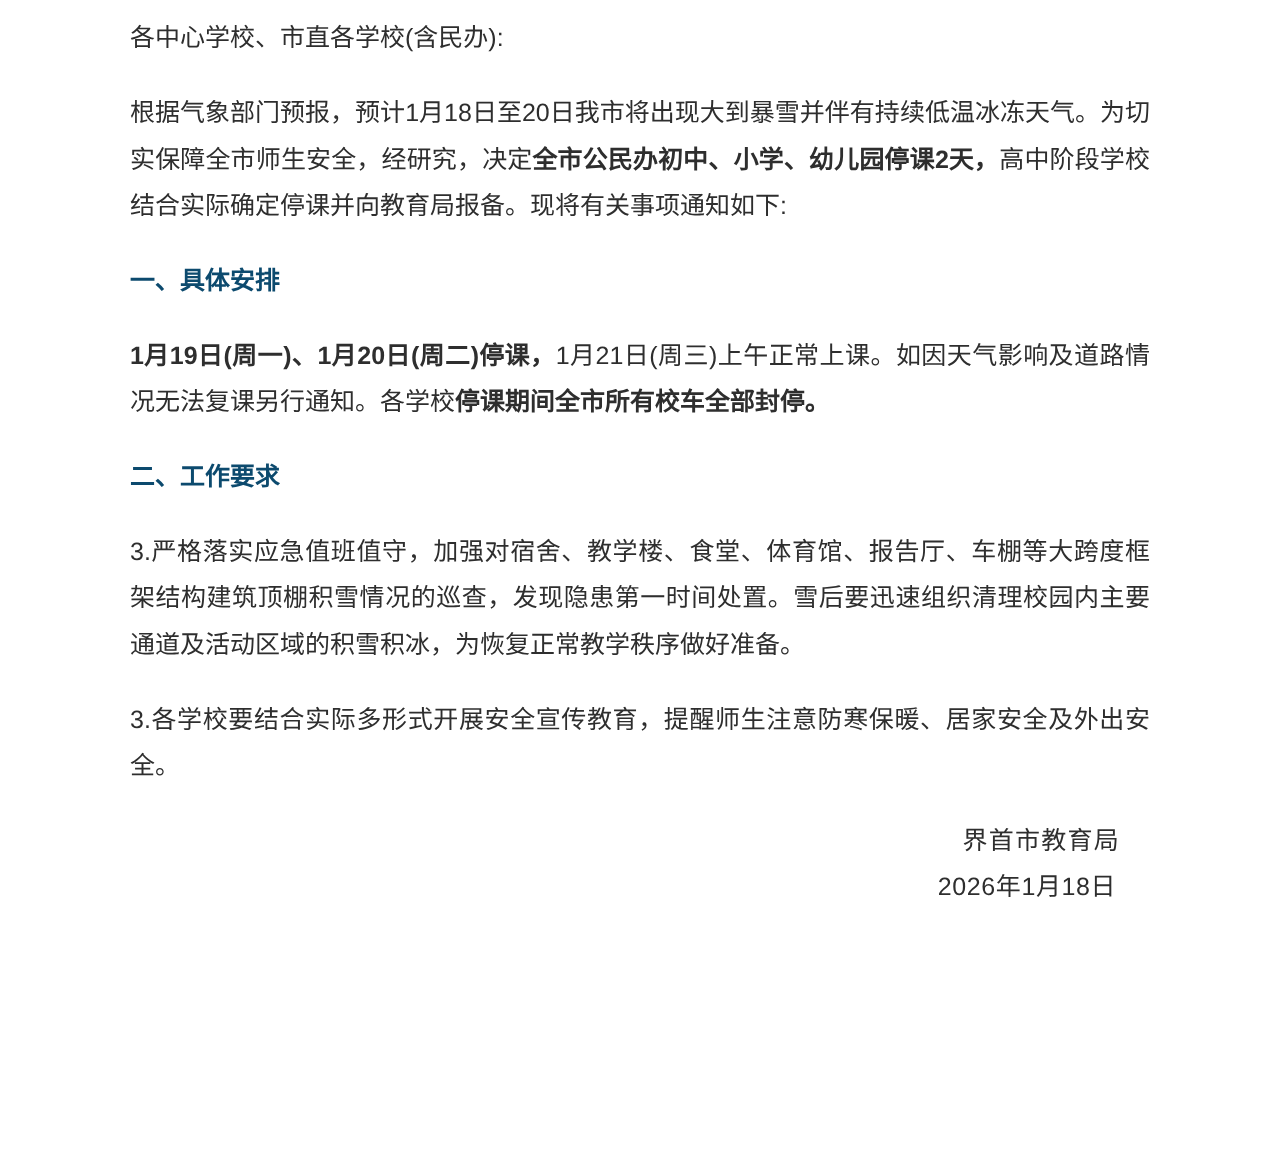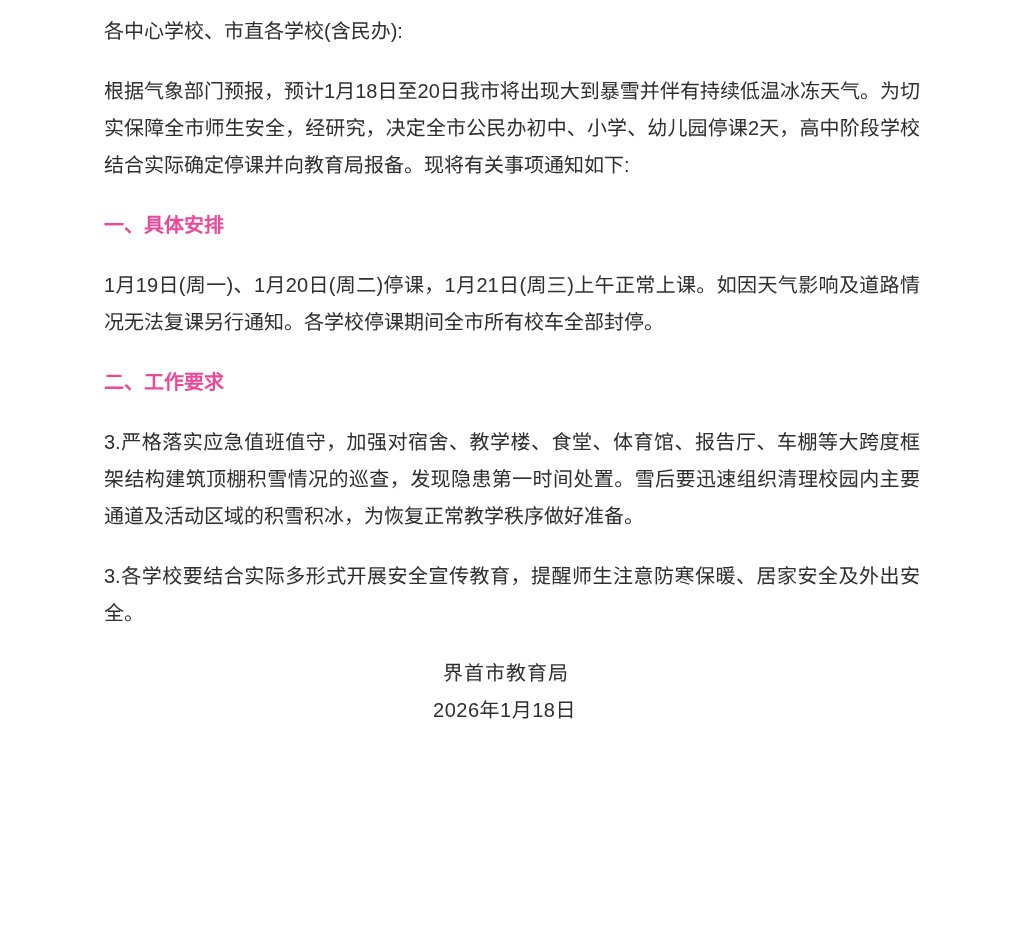--- a/index.html
+++ b/index.html
@@ -19,28 +19,28 @@
     text-align: justify;
     text-justify: inter-ideograph;
   }
   .para {
     margin: 0 0 23px 0;
   }
   .heading {
     font-size: 20px;
     line-height: 37px;
     font-weight: 700;
-    color: #ec4899;
+    color: #0c4a6e;
     margin: 0 0 23px 0;
   }
   b, .bold {
-    font-weight: 400;
+    font-weight: 700;
   }
   .signature {
-    text-align: center;
+    text-align: right;
     margin: 12px;
   }
   .sig-name {
     margin: 0;
     padding-right: 12px;
     letter-spacing: 1px;
   }
   .sig-date {
     margin: 0;
     padding-right: 15px;

